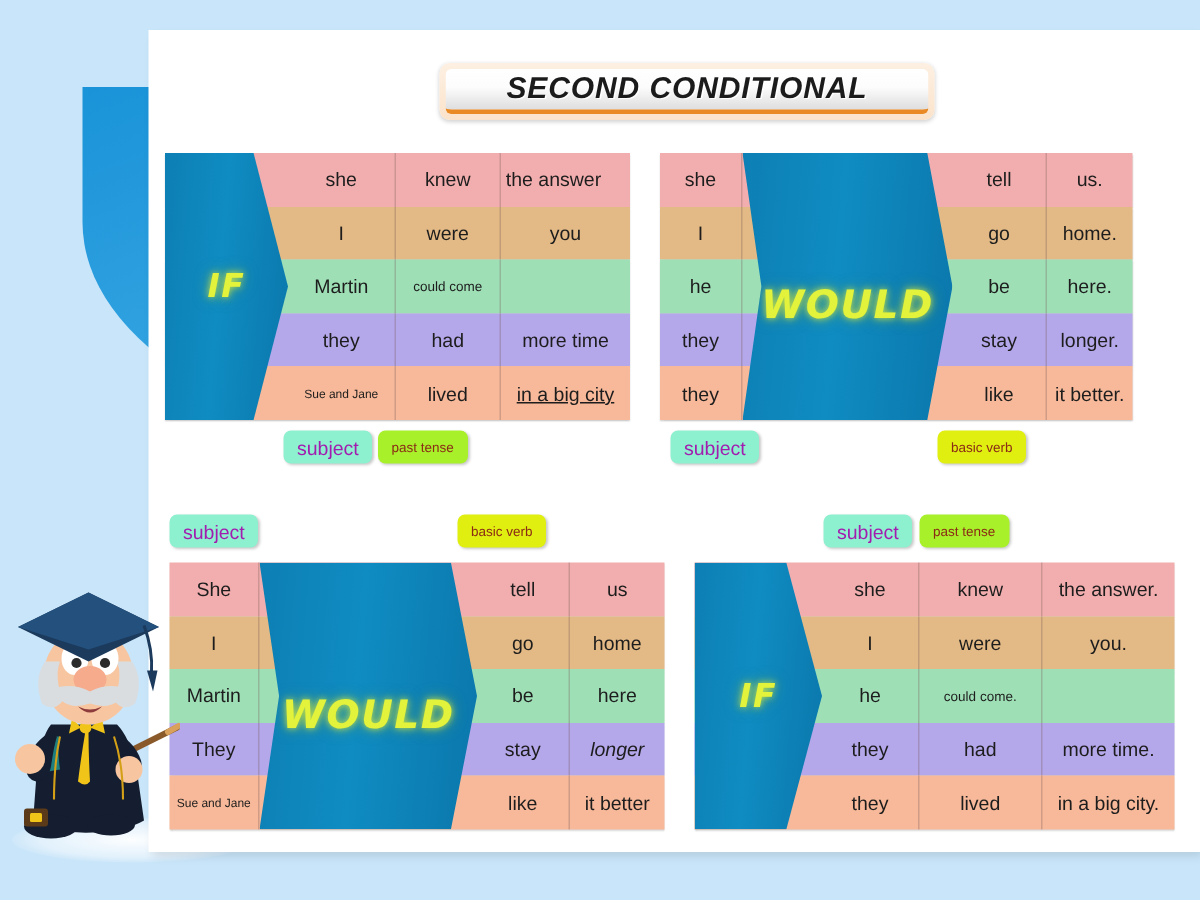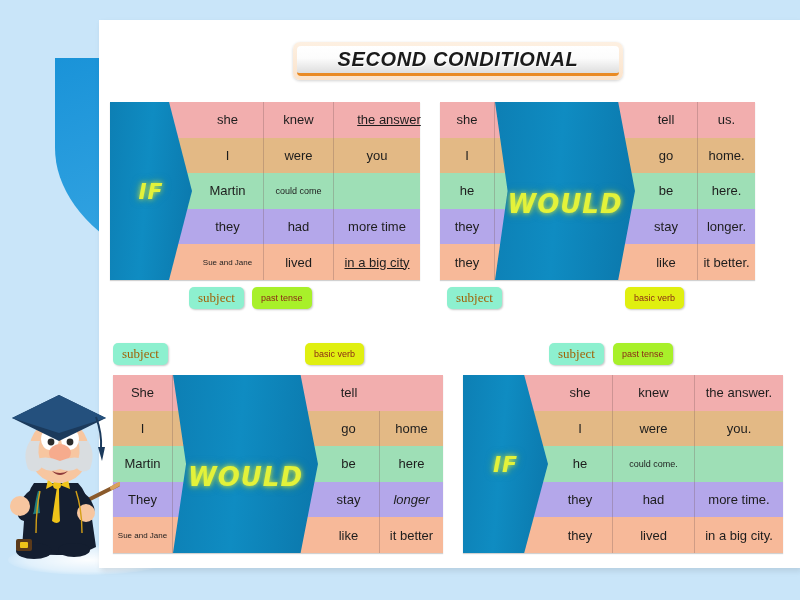--- a/index.html
+++ b/index.html
@@ -94,21 +94,21 @@
   .kw-would { clip-path:polygon(0 0, 88% 0, 100% 50%, 88% 100%, 0 100%, 9% 50%); }
 
   
   .badge {
     position:absolute; height:22px;
     display:flex; align-items:center; justify-content:center;
     border-radius:5px; padding:0 9px;
     box-shadow:1px 1px 2px rgba(0,0,0,.22);
     white-space:nowrap;
   }
-  .badge.subject   { background:#8df0cf; color:#a16207; font-size:13px;font-family:Liberation Serif, serif; }
+  .badge.subject   { background:#8df0cf; color:#a21caf; font-size:13px; }
   .badge.pasttense { background:#a8f02a; color:#8a2b16; font-size:9px; }
   .badge.basicverb { background:#e0ef10; color:#8a2b16; font-size:9px; }
 
   
   #professor { position:absolute; left:2px; top:393px; width:118px; height:175px; }
 </style>
 </head>
 <body>
 
 <div id="bg-wrap">
@@ -123,21 +123,21 @@
   <div id="title-inner">
     <span id="title-text">SECOND CONDITIONAL</span>
   </div>
 </div>
 
 <div class="tbl" id="tbl-top-left" style="left: 110px; top: 102px; width: 310px; height: 178px;">
     <div class="rows">
       <div class="row" style="top: 0px; height: 35.6px; background: rgb(242, 174, 174);">
         <div class="cell" style="position: absolute; left: 82px; width: 72px; height: 100%;">she</div>
         <div class="cell" style="position: absolute; left: 154px; width: 70px; height: 100%;">knew</div>
-        <div class="cell" style="position: absolute; left: 236px; width: 86px; height: 100%; text-decoration: underline;">the answer</div>
+        <div class="cell" style="position: absolute; left: 216px; width: 86px; height: 100%;">the answer</div>
       </div>
       <div class="row" style="top: 35.6px; height: 35.6px; background: rgb(227, 185, 133);">
         <div class="cell" style="position: absolute; left: 82px; width: 72px; height: 100%;">I</div>
         <div class="cell" style="position: absolute; left: 154px; width: 70px; height: 100%;">were</div>
         <div class="cell" style="position: absolute; left: 224px; width: 86px; height: 100%;">you</div>
       </div>
       <div class="row" style="top: 71.2px; height: 35.6px; background: rgb(158, 223, 182);">
         <div class="cell" style="position: absolute; left: 82px; width: 72px; height: 100%;">Martin</div>
         <div class="cell small" style="position: absolute; left: 154px; width: 70px; height: 100%;">could come</div>
         <div class="cell" style="position: absolute; left: 224px; width: 86px; height: 100%;"></div>
@@ -187,20 +187,21 @@
     </div>
     <div class="kw kw-would" style="left: 55px; width: 140px;">
       <span class="kw-text small">WOULD</span>
     </div>
   </div>
 <div class="tbl" id="tbl-bottom-left" style="left: 113px; top: 375px; width: 330px; height: 178px;">
     <div class="rows">
       <div class="row" style="top: 0px; height: 35.6px; background: rgb(242, 174, 174);">
         <div class="cell" style="position: absolute; left: 0px; width: 60px; height: 100%;">She</div>
         <div class="cell" style="position: absolute; left: 205px; width: 62px; height: 100%;">tell</div>
+        <div class="cell" style="position: absolute; left: 267px; width: 63px; height: 100%;">us</div>
       </div>
       <div class="row" style="top: 35.6px; height: 35.6px; background: rgb(227, 185, 133);">
         <div class="cell" style="position: absolute; left: 0px; width: 60px; height: 100%;">I</div>
         <div class="cell" style="position: absolute; left: 205px; width: 62px; height: 100%;">go</div>
         <div class="cell" style="position: absolute; left: 267px; width: 63px; height: 100%;">home</div>
       </div>
       <div class="row" style="top: 71.2px; height: 35.6px; background: rgb(158, 223, 182);">
         <div class="cell" style="position: absolute; left: 0px; width: 60px; height: 100%;">Martin</div>
         <div class="cell" style="position: absolute; left: 205px; width: 62px; height: 100%;">be</div>
         <div class="cell" style="position: absolute; left: 267px; width: 63px; height: 100%;">here</div>

